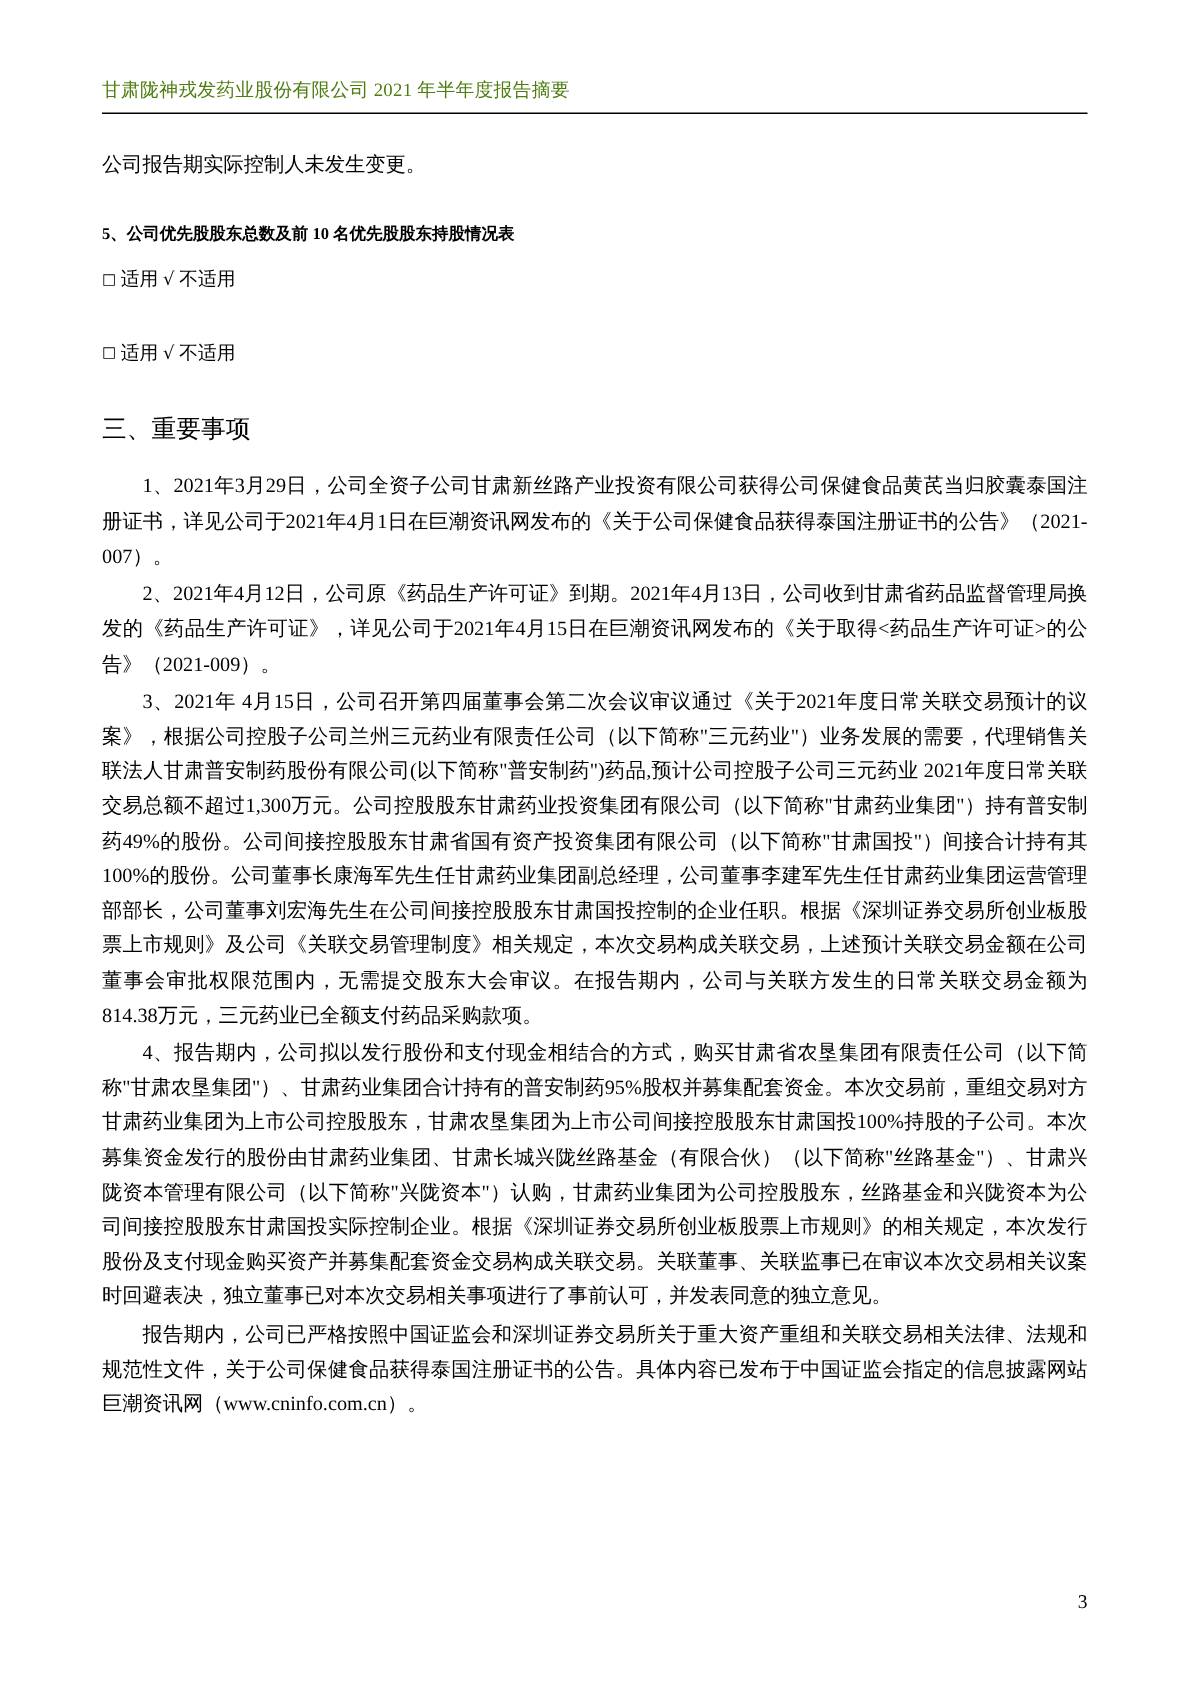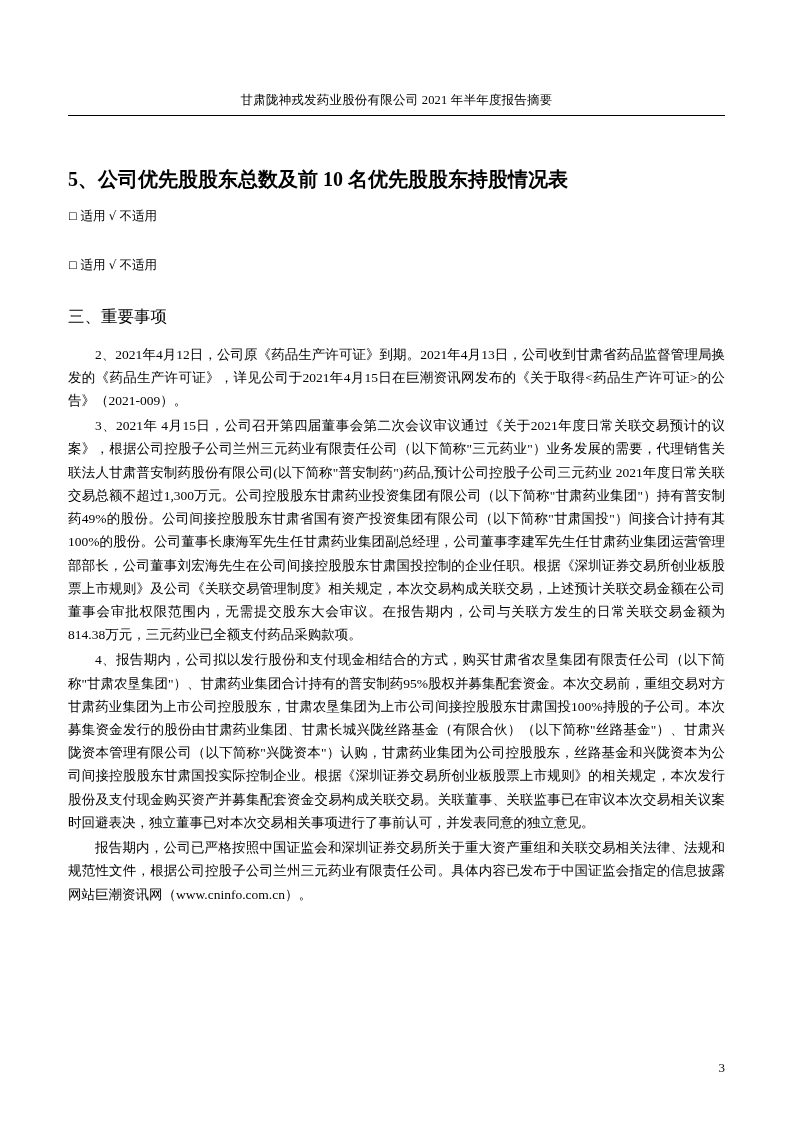--- a/index.html
+++ b/index.html
@@ -16,43 +16,42 @@
     overflow: hidden;
   }
   .page {
     position: relative;
     width: 793px;
     height: 1122px;
     box-sizing: border-box;
     padding: 52px 68px 40px 68px;
   }
   .header {
-    text-align: center;
+    text-align: left;
     font-size: 12.5px;
     letter-spacing: 0.2px;
     padding-bottom: 6px;
-    color: #000000;
-    margin-top: 40px;
+    color: #4d7c0f;
   }
   .header-rule {
     border-bottom: 1px solid #000;
     margin-bottom: 22px;
   }
   .para {
     font-size: 13.5px;
     line-height: 1.72;
     text-align: justify;
     text-justify: inter-ideograph;
     margin: 0 0 2px 0;
   }
   .indent {
     text-indent: 2em;
   }
   .heading-bold {
-    font-size: 20px;
+    font-size: 11px;
     font-weight: bold;
     line-height: 1.7;
     margin: 18px 0 10px 0;
   }
   .section-title {
     font-size: 16.5px;
     font-weight: normal;
     line-height: 1.7;
     margin: 26px 0 12px 0;
   }
@@ -88,20 +87,21 @@
 
 <div class="page">
 
   <div class="header">
     <span>甘肃陇神戎发药业股份有限公司 2021 年半年度报告摘要</span>
   </div>
   <div class="header-rule"></div>
 
   <div class="body-block">
 
+    <p class="para">公司报告期实际控制人未发生变更。</p>
 
     <div class="gap-sm"></div>
 
     <h3 class="heading-bold">5、公司优先股股东总数及前 10 名优先股股东持股情况表</h3>
 
     <p class="choice-line">
       <span class="box-glyph">□</span>
       <span>适用</span>
       <span class="check-glyph">√</span>
       <span>不适用</span>
@@ -113,22 +113,23 @@
 
     <p class="choice-line">
       <span class="box-glyph">□</span>
       <span>适用</span>
       <span class="check-glyph">√</span>
       <span>不适用</span>
     </p>
 
     <h2 class="section-title">三、重要事项</h2>
 
+    <p class="para indent">1、2021年3月29日，公司全资子公司甘肃新丝路产业投资有限公司获得公司保健食品黄芪当归胶囊泰国注册证书，详见公司于2021年4月1日在巨潮资讯网发布的《关于公司保健食品获得泰国注册证书的公告》（2021-007）。</p>
     <p class="para indent">2、2021年4月12日，公司原《药品生产许可证》到期。2021年4月13日，公司收到甘肃省药品监督管理局换发的《药品生产许可证》，详见公司于2021年4月15日在巨潮资讯网发布的《关于取得&lt;药品生产许可证&gt;的公告》（2021-009）。</p>
     <p class="para indent">3、2021年 4月15日，公司召开第四届董事会第二次会议审议通过《关于2021年度日常关联交易预计的议案》，根据公司控股子公司兰州三元药业有限责任公司（以下简称"三元药业"）业务发展的需要，代理销售关联法人甘肃普安制药股份有限公司(以下简称"普安制药")药品,预计公司控股子公司三元药业 2021年度日常关联交易总额不超过1,300万元。公司控股股东甘肃药业投资集团有限公司（以下简称"甘肃药业集团"）持有普安制药49%的股份。公司间接控股股东甘肃省国有资产投资集团有限公司（以下简称"甘肃国投"）间接合计持有其100%的股份。公司董事长康海军先生任甘肃药业集团副总经理，公司董事李建军先生任甘肃药业集团运营管理部部长，公司董事刘宏海先生在公司间接控股股东甘肃国投控制的企业任职。根据《深圳证券交易所创业板股票上市规则》及公司《关联交易管理制度》相关规定，本次交易构成关联交易，上述预计关联交易金额在公司董事会审批权限范围内，无需提交股东大会审议。在报告期内，公司与关联方发生的日常关联交易金额为814.38万元，三元药业已全额支付药品采购款项。</p>
     <p class="para indent">4、报告期内，公司拟以发行股份和支付现金相结合的方式，购买甘肃省农垦集团有限责任公司（以下简称"甘肃农垦集团"）、甘肃药业集团合计持有的普安制药95%股权并募集配套资金。本次交易前，重组交易对方甘肃药业集团为上市公司控股股东，甘肃农垦集团为上市公司间接控股股东甘肃国投100%持股的子公司。本次募集资金发行的股份由甘肃药业集团、甘肃长城兴陇丝路基金（有限合伙）（以下简称"丝路基金"）、甘肃兴陇资本管理有限公司（以下简称"兴陇资本"）认购，甘肃药业集团为公司控股股东，丝路基金和兴陇资本为公司间接控股股东甘肃国投实际控制企业。根据《深圳证券交易所创业板股票上市规则》的相关规定，本次发行股份及支付现金购买资产并募集配套资金交易构成关联交易。关联董事、关联监事已在审议本次交易相关议案时回避表决，独立董事已对本次交易相关事项进行了事前认可，并发表同意的独立意见。</p>
-    <p class="para indent">报告期内，公司已严格按照中国证监会和深圳证券交易所关于重大资产重组和关联交易相关法律、法规和规范性文件，根据公司控股子公司兰州三元药业有限责任公司。具体内容已发布于中国证监会指定的信息披露网站巨潮资讯网（www.cninfo.com.cn）。</p>
+    <p class="para indent">报告期内，公司已严格按照中国证监会和深圳证券交易所关于重大资产重组和关联交易相关法律、法规和规范性文件，关于公司保健食品获得泰国注册证书的公告。具体内容已发布于中国证监会指定的信息披露网站巨潮资讯网（www.cninfo.com.cn）。</p>
 
   </div>
 
   <div class="page-number">3</div>
 
 </div>
 
 </body></html>

